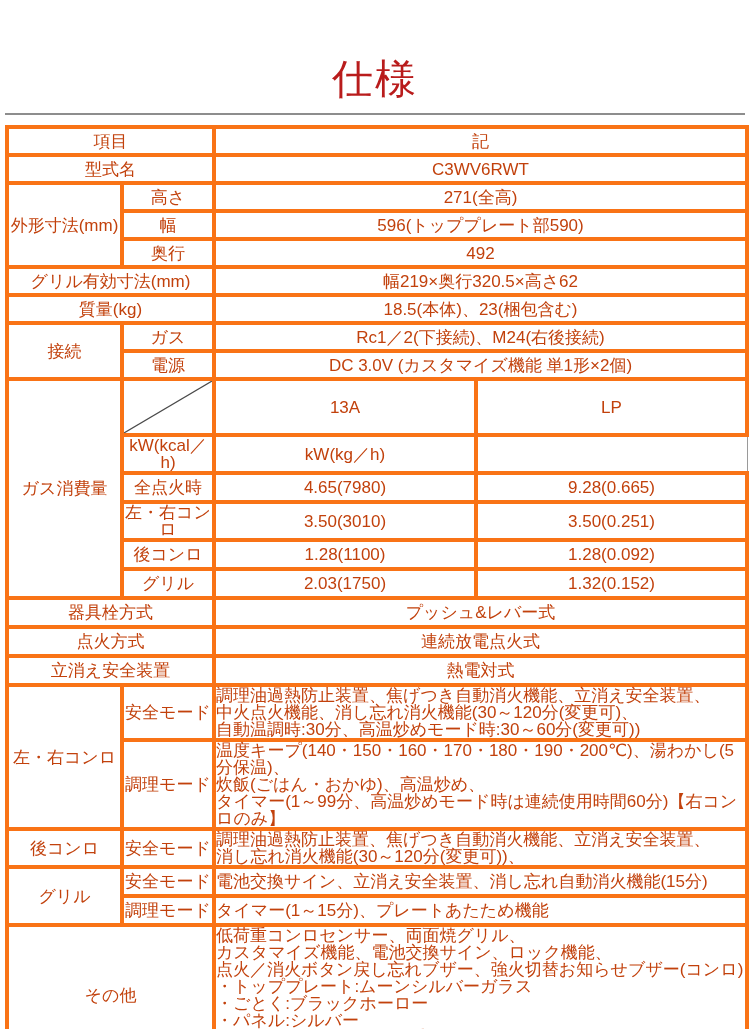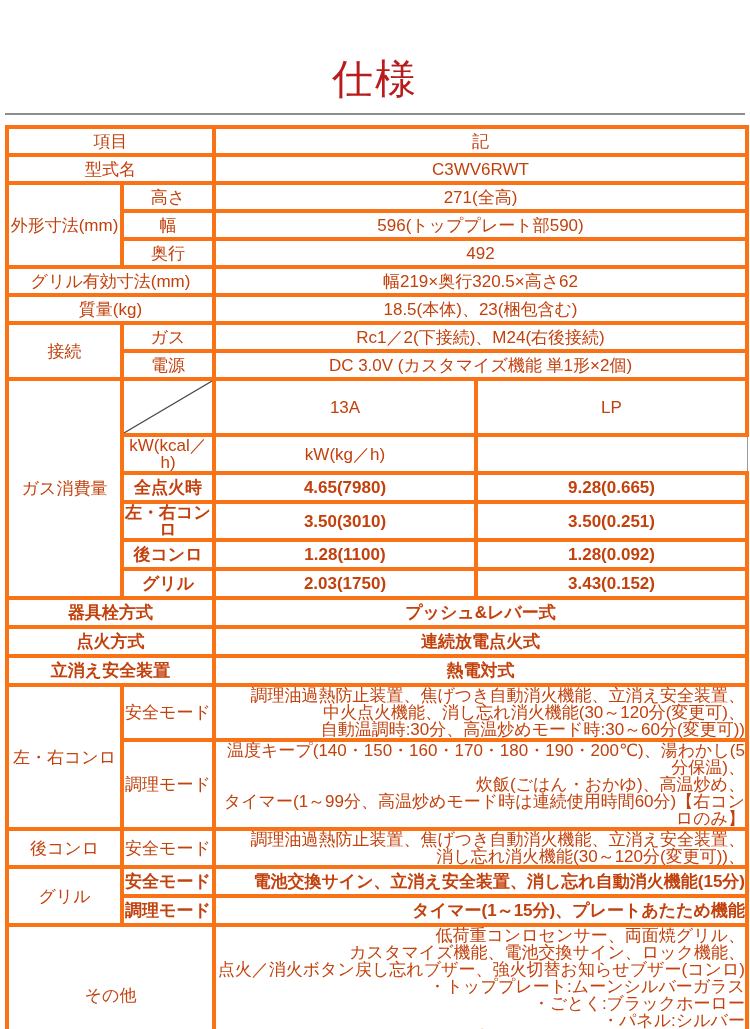--- a/index.html
+++ b/index.html
@@ -69,25 +69,25 @@
 
   .ctr {
     text-align: center;
     padding: 3px 4px;
   }
   .lbl {
     text-align: center;
     padding: 4px 4px;
   }
   .val-left {
-    text-align: right;
+    text-align: left;
     padding: 5px 4px 6px 6px;
   }
   .row-h { height: 24px; }
-  .row-h2 { height: 25px; font-weight: bold; }
+  .row-h2 { height: 25px; }
 
   .multi {
     white-space: pre-line;
     line-height: 19.5px;
     font-size: 13.5px;
   }
   .multi-sm {
     white-space: pre-line;
     line-height: 19.3px;
     font-size: 13.5px;
@@ -190,21 +190,21 @@
       <td class="ctr row-h2">3.50(0.251)</td>
     </tr>
     <tr>
       <td class="ctr row-h2">後コンロ</td>
       <td class="ctr row-h2">1.28(1100)</td>
       <td class="ctr row-h2">1.28(0.092)</td>
     </tr>
     <tr>
       <td class="ctr row-h2">グリル</td>
       <td class="ctr row-h2">2.03(1750)</td>
-      <td class="ctr row-h2">3.43(0.152)</td>
+      <td class="ctr row-h2">1.32(0.152)</td>
     </tr>
 
     <tr>
       <td class="ctr row-h2" colspan="2">器具栓方式</td>
       <td class="ctr row-h2" colspan="2">プッシュ&amp;レバー式</td>
     </tr>
 
     <tr>
       <td class="ctr row-h2" colspan="2">点火方式</td>
       <td class="ctr row-h2" colspan="2">連続放電点火式</td>

